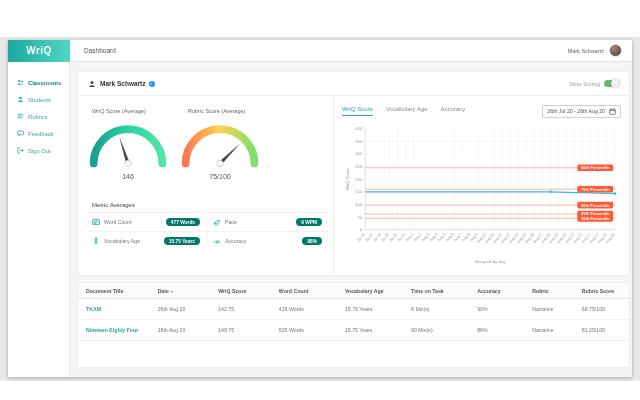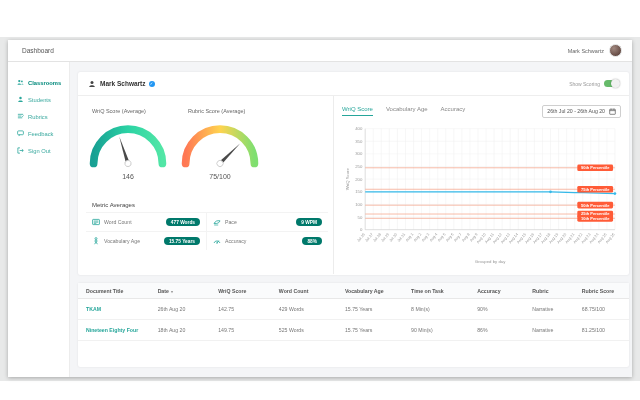--- a/index.html
+++ b/index.html
@@ -71,20 +71,21 @@
 </style>
 </head>
 <body>
 
 <div class="stage">
   <div class="desk-band"></div>
 
   <div class="window">
 
     <div class="top-header">
+      <div class="logo-block">WriQ</div>
       <div class="nav-title">Dashboard</div>
       <div class="header-right">
         <span class="user-name">Mark Schwartz</span>
         <span class="avatar"></span>
       </div>
     </div>
 
     <div class="sidebar">
       <div class="sb-item active" id="sb-0">
         <svg width="7" height="7" viewBox="0 0 8 8">

